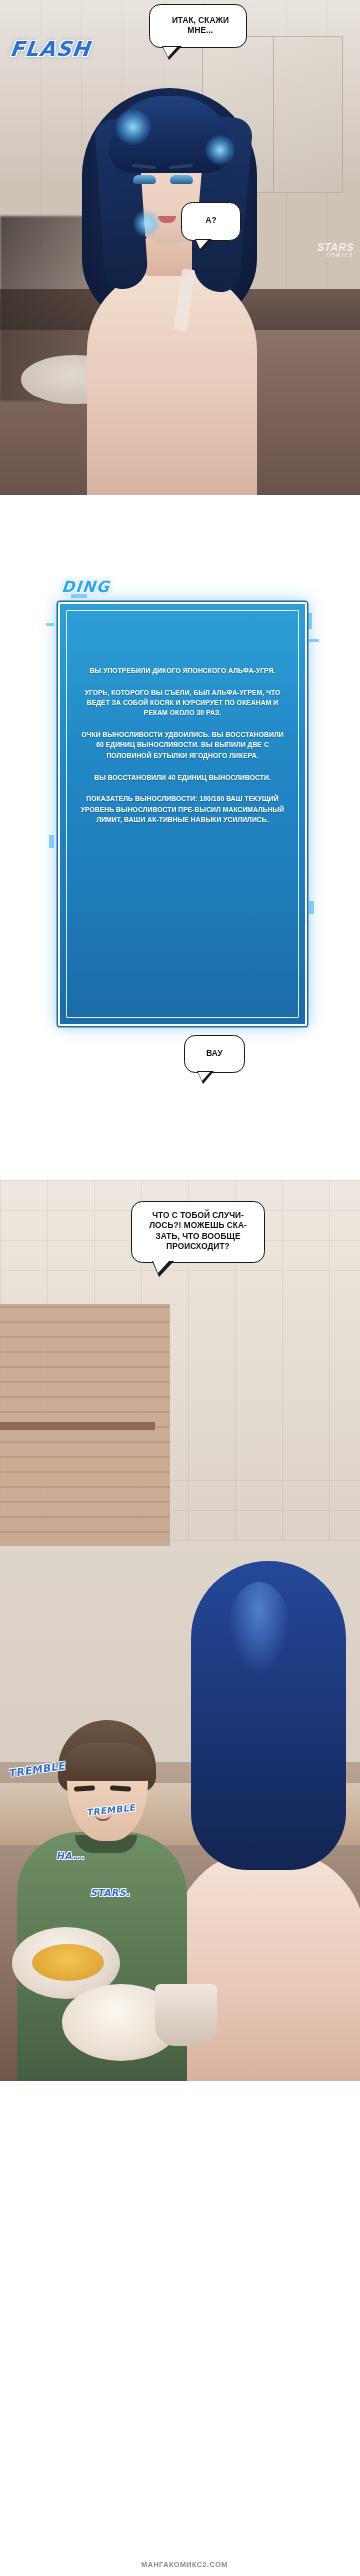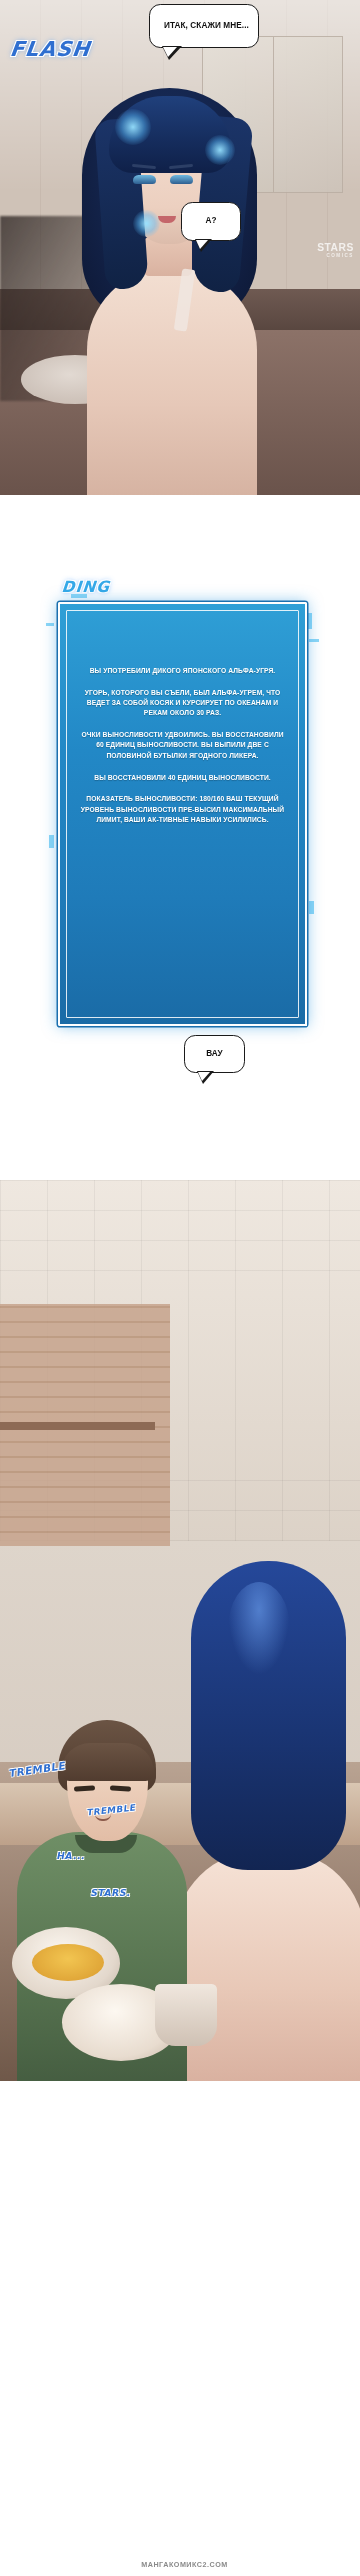--- a/index.html
+++ b/index.html
@@ -147,21 +147,21 @@
     display: flex;
     align-items: center;
     justify-content: center;
     padding: 5.2px 7.2px;
     box-sizing: border-box;
   }
   .bubble .tail {
     position: absolute;
     width: 0; height: 0;
   }
-  .b1 { left: 149px; top: 4.1px; width: 110px; height: 44px; font-size: 8.2px; padding-left: 12px; }
+  .b1 { left: 149px; top: 4.1px; width: 98px; height: 44px; font-size: 8.2px; padding-left: 12px; }
   .b1 .tail {
     left: 12.4px; bottom: -13.4px;
     border-left: 7.2px solid transparent;
     border-right: 13.4px solid transparent;
     border-top: 14.4px solid #1a1a1a;
   }
   .b1 .tail-in {
     position:absolute; left: 13.4px; bottom:-9.8px;
     width:0;height:0;
     border-left: 5.2px solid transparent;
@@ -193,20 +193,21 @@
       0 0 5.2px rgba(60,150,255,.7);
     letter-spacing: 1px;
   }
   .sfx-flash { left: 12.4px; top: 37px; font-size: 20.6px; transform: skewX(-10deg); }
 
   
   .wm1 {
     position: absolute; right: 7.2px; top: 242px;
     font-size: 10.3px; font-weight: 800; color: rgba(255,255,255,.75);
     letter-spacing: 0.5px;
+    font-style: italic;
   }
   .wm1-sub { display:block; text-align:right; font-size:4.6px; font-weight:600; color: rgba(255,255,255,.7); letter-spacing:1.5px; }
 
   
   .gap { position:absolute; left:0; width:361px; background:#ffffff; }
 
   
   .panel2 {
     position: absolute;
     left: 0; top: 546px; width: 361px; height: 603px;
@@ -539,20 +540,25 @@
     <div class="p3-bowl"></div>
     <div class="p3-food"></div>
     <div class="p3-bowl2"></div>
     <div class="p3-cup"></div>
 
     <div class="sfx-sm sfx-tremble1">TREMBLE</div>
     <div class="sfx-sm sfx-tremble2">TREMBLE</div>
     <div class="sfx-sm sfx-ha1">HA...</div>
     <div class="sfx-sm sfx-ha2">STARS.</div>
 
+    <div class="bubble b4">
+      <span>ЧТО С ТОБОЙ СЛУЧИ-ЛОСЬ?! МОЖЕШЬ СКА-ЗАТЬ, ЧТО ВООБЩЕ ПРОИСХОДИТ?</span>
+      <span class="tail"></span>
+      <span class="tail-in"></span>
+    </div>
   </div>
 
   <div class="footer">
     <div class="footer-wm">МАНГАКОМИКС2.COM</div>
   </div>
 
 </div>
 
 
 </body></html>

